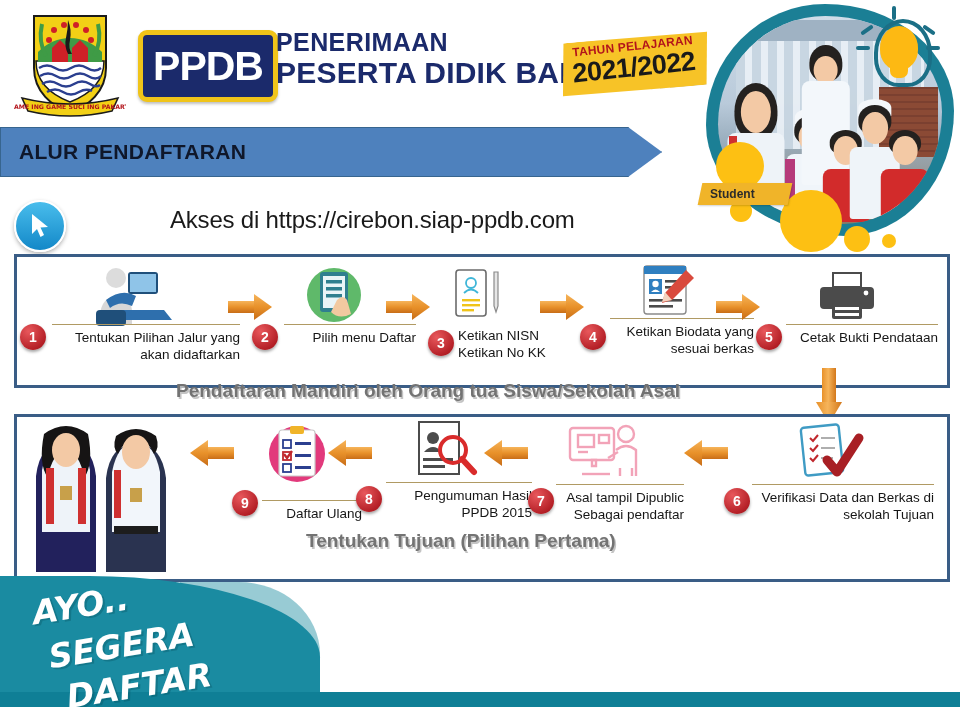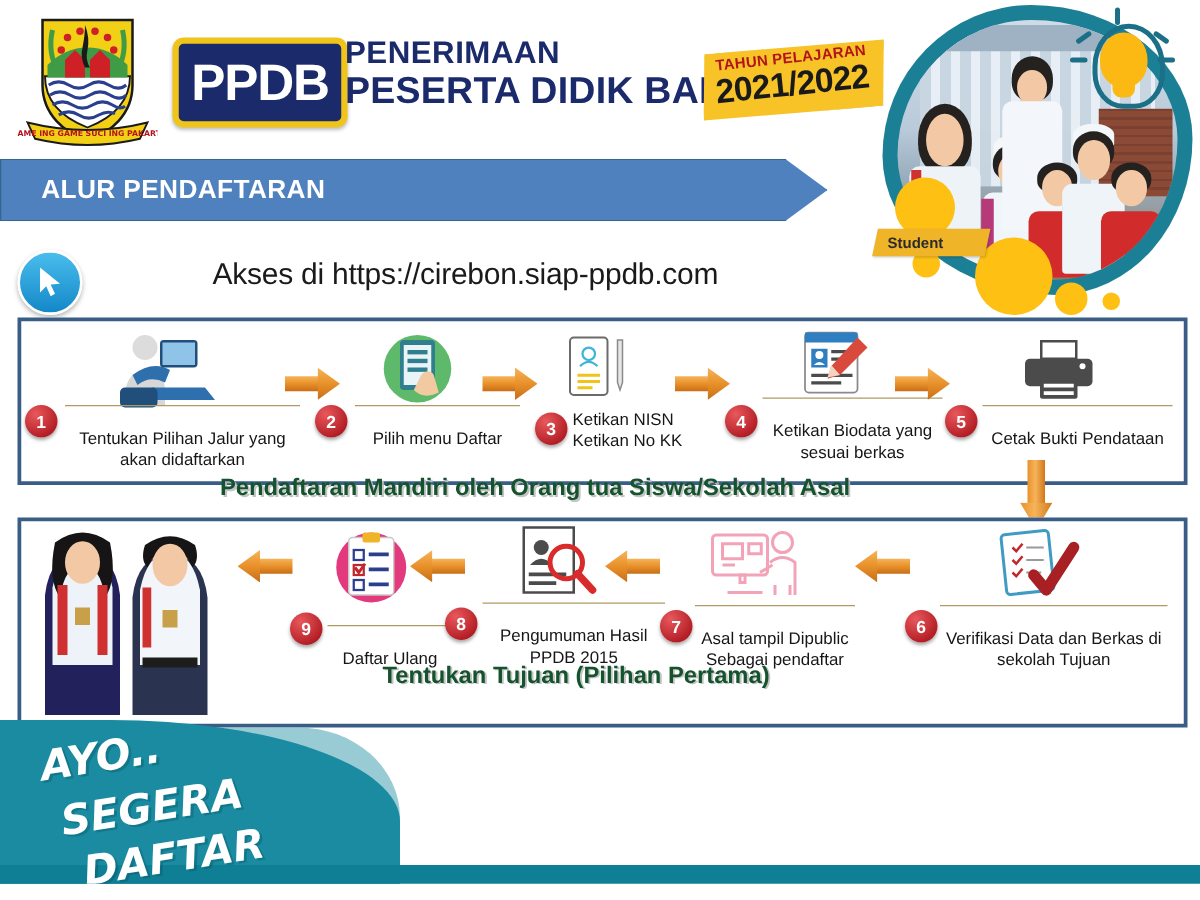--- a/index.html
+++ b/index.html
@@ -68,21 +68,21 @@
   .student-tag{position:absolute;left:700px;top:183px;width:90px;height:22px;
     background:#f0b429;transform:skewX(-12deg);box-shadow:1px 1px 2px rgba(0,0,0,.18);}
   .student-tag span{display:block;transform:skewX(12deg);color:#2b2b2b;font-weight:bold;
     font-size:12px;line-height:22px;padding-left:10px;}
 
   
   .alur{position:absolute;left:0;top:127px;width:660px;height:48px;
     background:#4e81bd;border:1px solid #37658f;
     clip-path:polygon(0 0,calc(100% - 34px) 0,100% 50%,calc(100% - 34px) 100%,0 100%);
     display:flex;align-items:center;}
-  .alur span{color:#ffffff;font-size:21px;font-weight:bold;padding-left:32px;letter-spacing:.3px;}
+  .alur span{color:#0f172a;font-size:21px;font-weight:bold;padding-left:18px;letter-spacing:.3px;}
 
   
   .online-badge{position:absolute;left:14px;top:200px;width:146px;height:44px;}
   .ob-pill{position:absolute;left:34px;top:4px;width:110px;height:36px;border-radius:18px;
     background:linear-gradient(#3fb6e8,#1384c4);border:2px solid #bfe6f7;
     box-shadow:0 2px 3px rgba(0,0,0,.25);}
   .ob-pill .l1{position:absolute;left:20px;top:5px;color:#ffffff;font-weight:bold;font-size:10px;letter-spacing:.4px;}
   .ob-pill .l2{position:absolute;left:20px;top:17px;color:#dff2fb;font-weight:bold;font-size:10px;letter-spacing:.2px;}
   .ob-circle{position:absolute;left:0;top:0;width:48px;height:48px;border-radius:50%;
     background:linear-gradient(#49bdec,#1388c8);border:2px solid #ffffff;
@@ -102,34 +102,34 @@
   .va-head{position:absolute;left:0;top:34px;width:26px;height:22px;
     background:linear-gradient(90deg,#e8912a,#f6b45a 45%,#d2771a);
     clip-path:polygon(0 0,100% 0,50% 100%);}
 
   .step{position:absolute;}
   .step .icon{position:absolute;left:50%;transform:translateX(-50%);}
   .step .num{position:absolute;top:0;left:0;width:26px;height:26px;border-radius:50%;
     background:radial-gradient(circle at 33% 28%,#e8585c,#b41f26 72%,#8d161c);
     box-shadow:0 2px 3px rgba(0,0,0,.35);color:#ffffff;font-weight:bold;font-size:14px;
     text-align:center;line-height:26px;}
-  .step .txt{position:absolute;font-size:13.5px;color:#161616;text-align:center;line-height:1.25;
-    border-top:1.5px solid #b09a63;padding-top:18px;}
+  .step .txt{position:absolute;font-size:13.5px;color:#161616;text-align:right;line-height:1.25;
+    border-top:1.5px solid #b09a63;padding-top:5px;}
 
   .arrow-r,.arrow-l{position:absolute;width:44px;height:26px;}
   .ar-shaft{position:absolute;top:7px;height:12px;
     background:linear-gradient(180deg,#f6b45a,#e8912a 50%,#c86d17);}
   .ar-head{position:absolute;top:0;width:18px;height:26px;
     background:linear-gradient(180deg,#f6b45a,#e8912a 50%,#c86d17);}
   .arrow-r .ar-shaft{left:0;width:28px;}
   .arrow-r .ar-head{right:0;clip-path:polygon(0 0,100% 50%,0 100%);}
   .arrow-l .ar-shaft{right:0;width:28px;}
   .arrow-l .ar-head{left:0;clip-path:polygon(100% 0,0 50%,100% 100%);}
 
-  .sec-label{position:absolute;font-weight:bold;font-size:19px;color:#14532d;
+  .sec-label{position:absolute;font-weight:bold;font-size:19px;color:#737373;
     text-shadow:1.5px 1.5px 0 rgba(190,190,190,.9);white-space:nowrap;}
   #label1{left:176px;top:380px;}
   #label2{left:306px;top:530px;}
 
   
   .students2{position:absolute;left:18px;top:418px;width:176px;height:154px;overflow:hidden;}
 
   
   .teal-band{position:absolute;left:0;top:692px;width:960px;height:28px;background:#0f7f96;}
   .teal-blob{position:absolute;left:-10px;top:576px;width:330px;height:140px;background:#1a8ba1;

